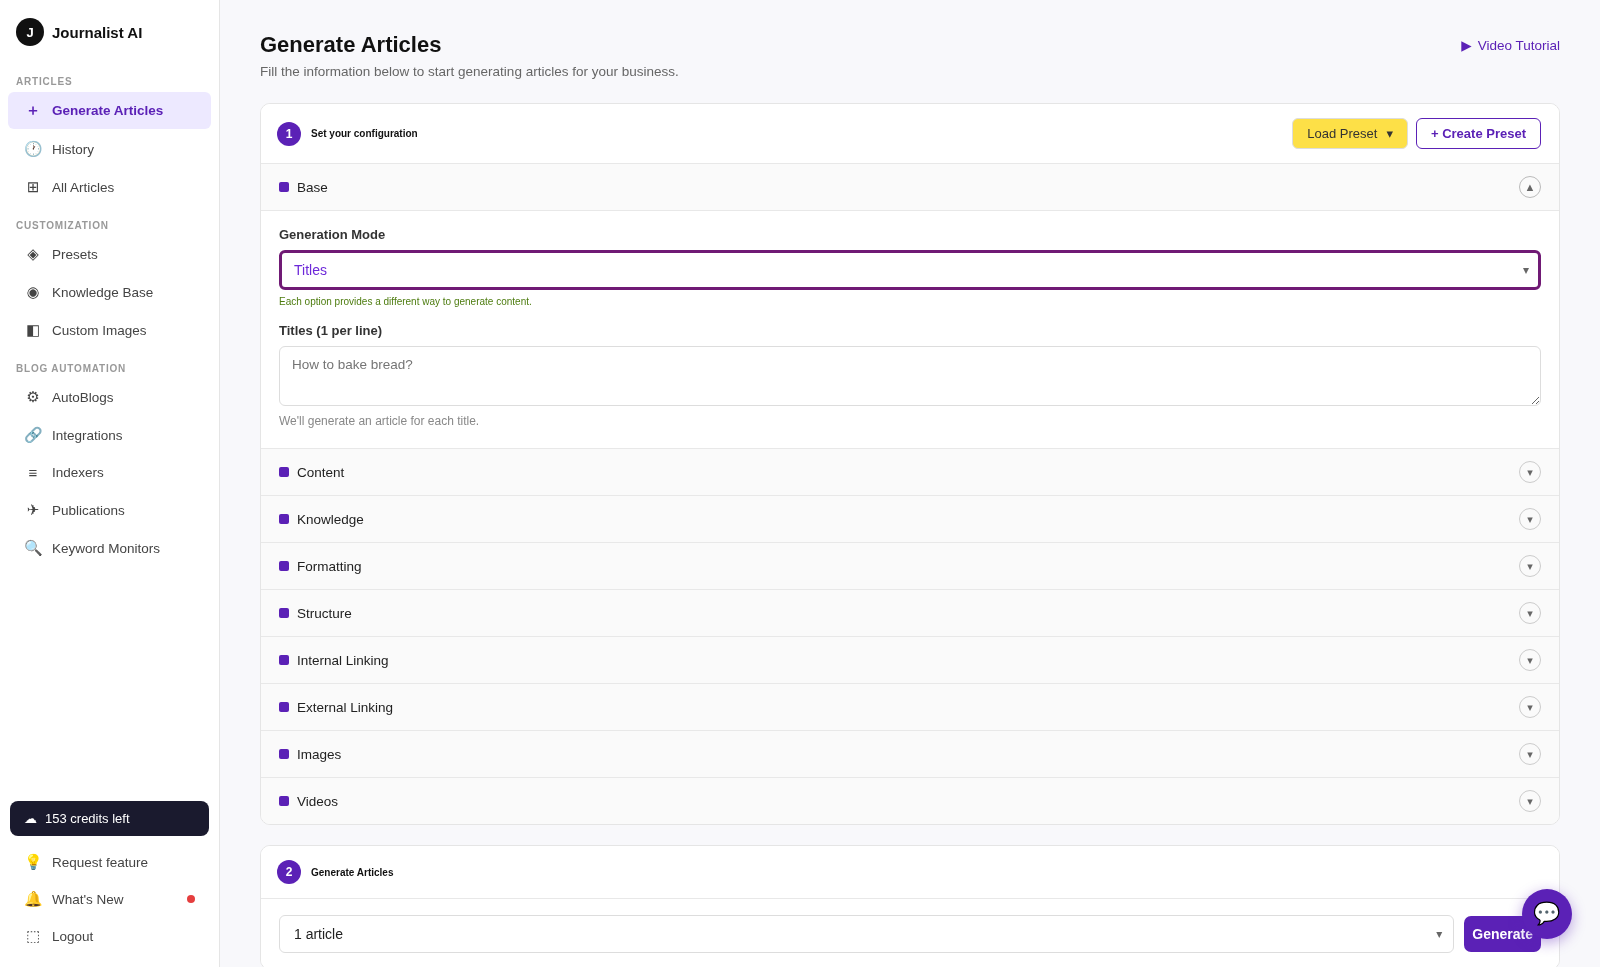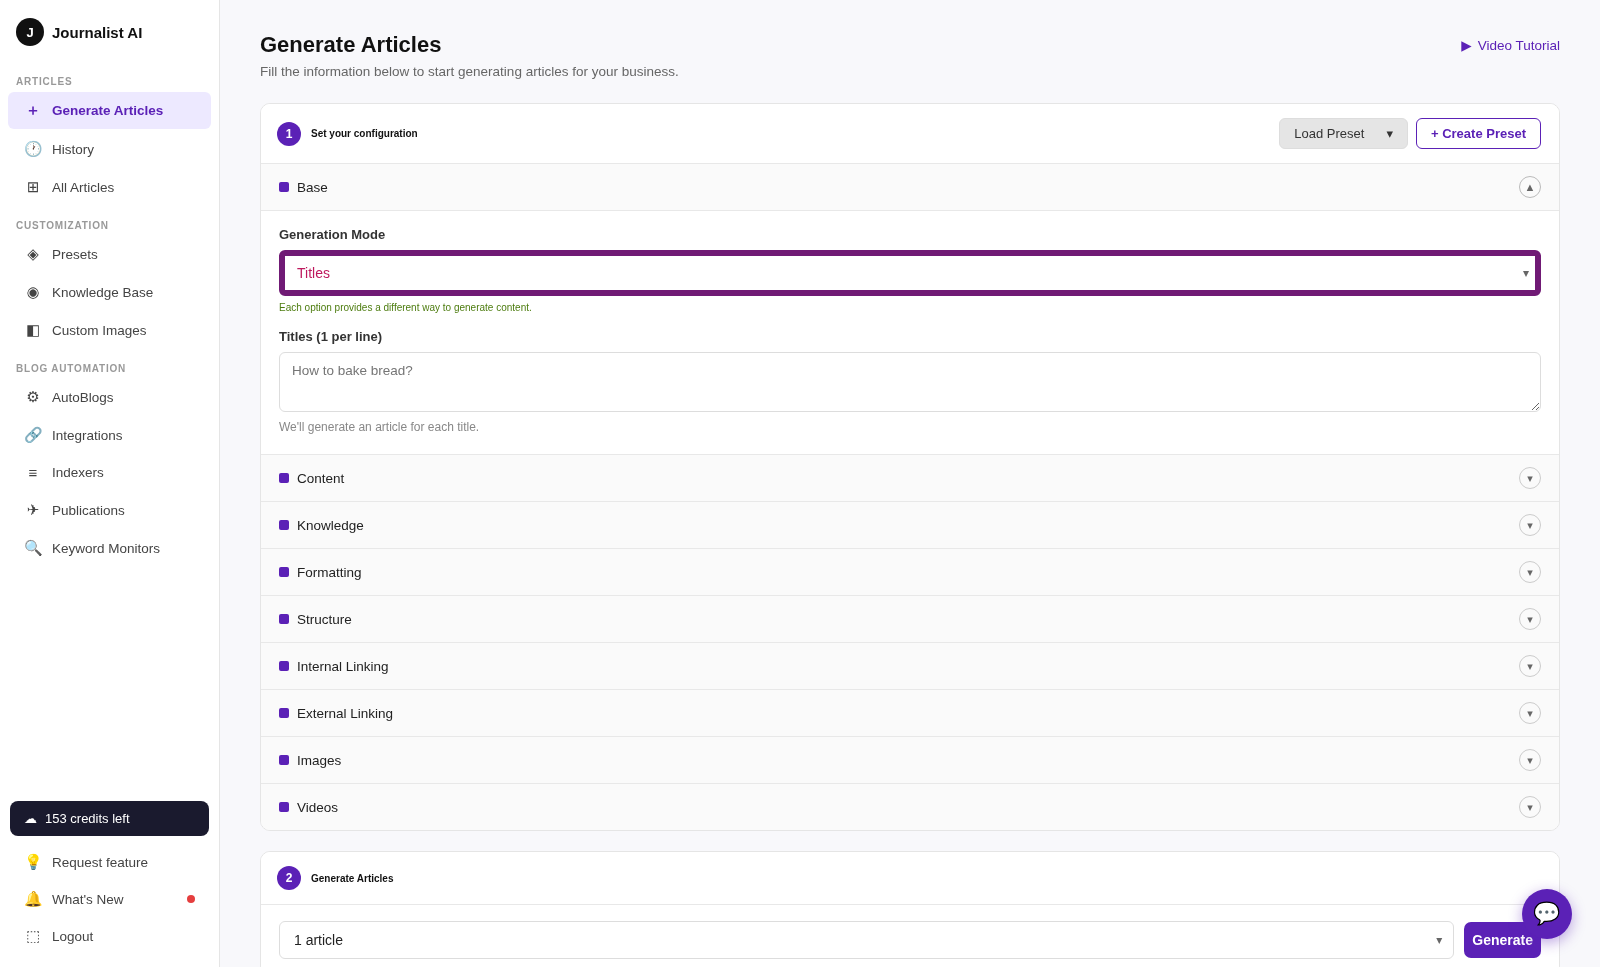--- a/index.html
+++ b/index.html
@@ -153,28 +153,28 @@
       font-weight: 700;
       color: #111;
     }
     .step-actions {
       display: flex;
       align-items: center;
       gap: 8px;
     }
     .btn-load-preset {
       border: 1px solid #ddd;
-      background: #e5e5e5;
+      background: #fde047;
       border-radius: 6px;
       padding: 7px 14px;
       font-size: 13px;
       cursor: pointer;
       display: flex;
       align-items: center;
-      gap: 22px;
+      gap: 9px;
       color: #333;
     }
     .btn-create-preset {
       border: 1px solid #5b21b6;
       background: #fff;
       border-radius: 6px;
       padding: 7px 14px;
       font-size: 13px;
       cursor: pointer;
       color: #5b21b6;
@@ -231,24 +231,24 @@
       color: #333;
       margin-bottom: 8px;
     }
     .select-wrap {
       position: relative;
       margin-bottom: 6px;
     }
     .config-select {
       width: 100%;
       padding: 9px 36px 9px 12px;
-      border: 6px solid #701a75;
+      border: 3px solid #701a75;
       border-radius: 6px;
       font-size: 14px;
-      color: #be185d;
+      color: #6d28d9;
       background: #fff;
       appearance: none;
       cursor: pointer;
     }
     .select-arrow {
       position: absolute;
       right: 12px;
       top: 50%;
       transform: translateY(-50%);
       pointer-events: none;

